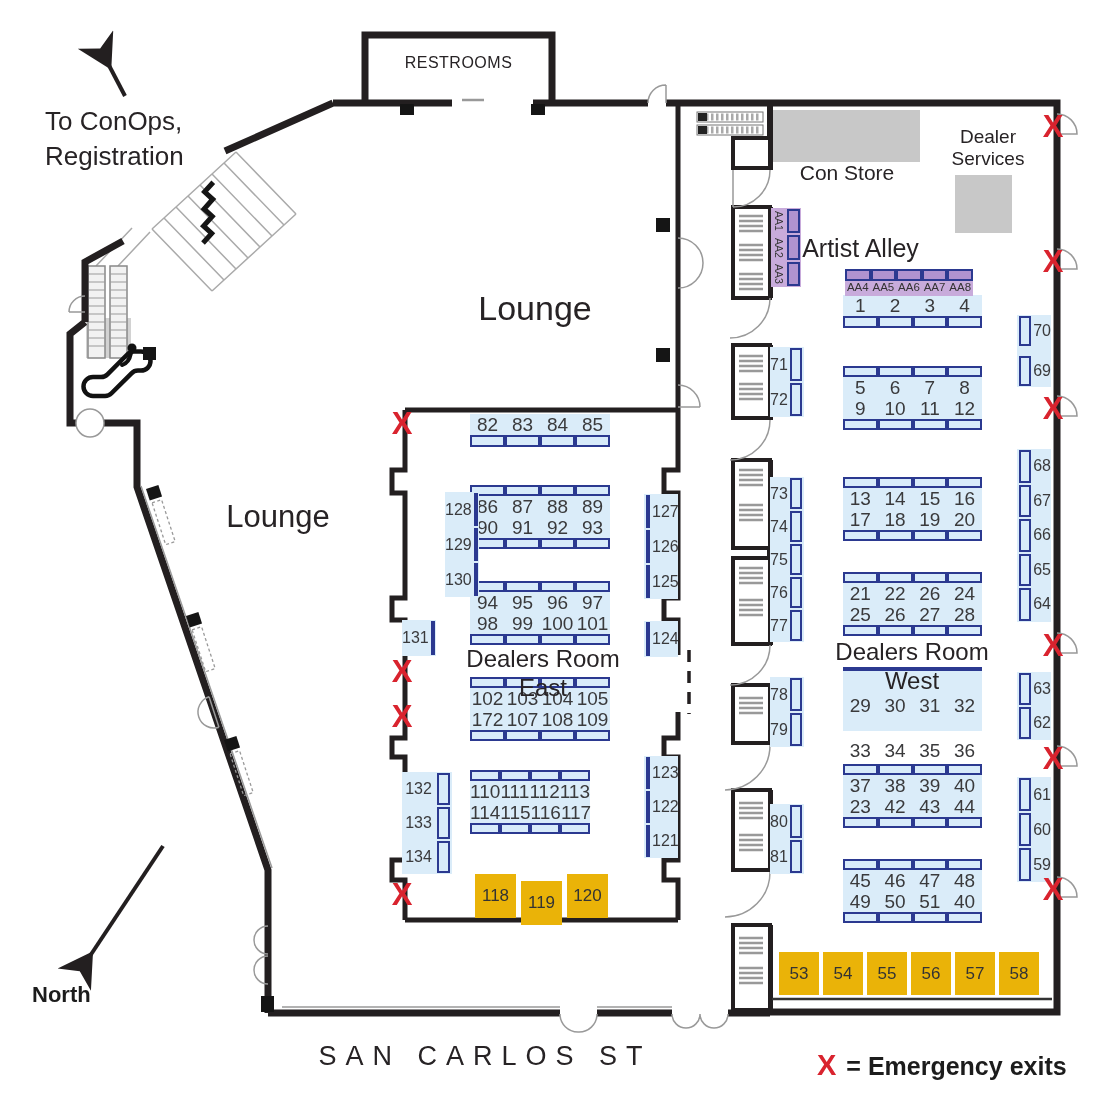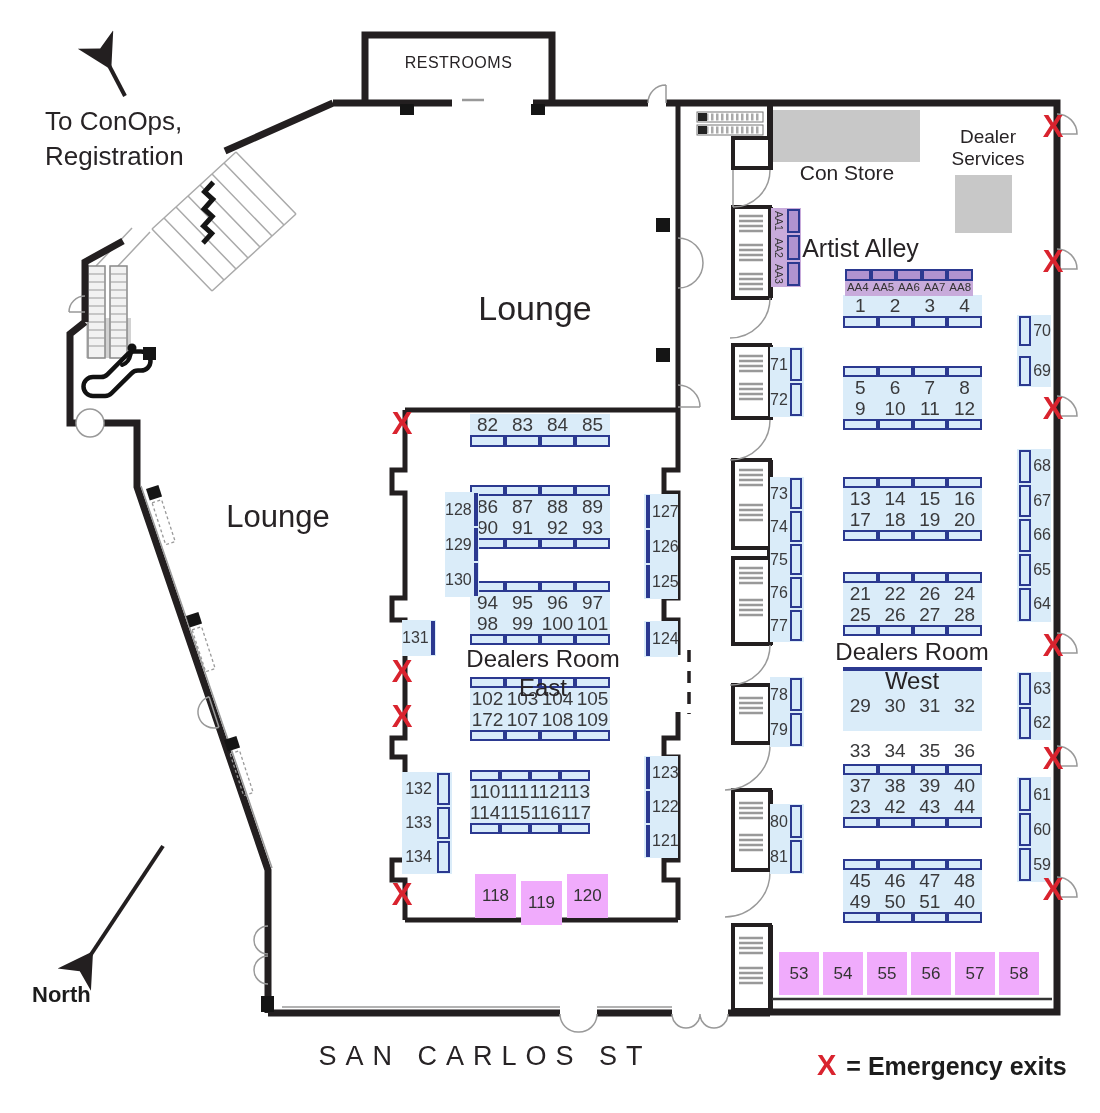--- a/index.html
+++ b/index.html
@@ -15,21 +15,21 @@
   .tband.purple{background:#2b3990;border-color:#2b3990;}
   .tband.purple>div{background:#b093cf;}
   .numrow{display:flex;height:21px;align-items:center;}
   .numrow span{flex:1;text-align:center;font-size:19px;color:#3a3a3c;}
   
   .vblock{position:absolute;z-index:2;background:#daecf9;display:flex;flex-direction:column;}
   .vrow{display:flex;align-items:stretch;flex:1;}
   .vrow .num{flex:1;display:flex;align-items:center;justify-content:center;font-size:16px;color:#3a3a3c;}
   .vcell{width:13px;margin:1px 2px;background:#d8ebfa;border:2px solid #2b3990;box-sizing:border-box;}
   
-  .gcell{position:absolute;z-index:2;background:#f0abfc;display:flex;align-items:center;justify-content:center;
+  .gcell{position:absolute;z-index:2;background:#eab308;display:flex;align-items:center;justify-content:center;
          font-size:17px;color:#333;}
   
   .aaV{position:absolute;z-index:2;background:#c8abdb;display:flex;}
   .aaV .labels{width:15px;display:flex;flex-direction:column;}
   .aaV .labels span{flex:1;writing-mode:vertical-rl;font-size:10.5px;color:#333;display:flex;align-items:center;justify-content:center;}
   .aaV .cells{width:15px;display:flex;flex-direction:column;}
   .aaV .cells div{flex:1;margin:1px 1px;background:#b093cf;border:2px solid #2b3990;box-sizing:border-box;}
   .aaH{position:absolute;z-index:2;background:#c8abdb;display:flex;flex-direction:column;}
   .aaH .labels{display:flex;height:15px;}
   .aaH .labels span{flex:1;text-align:center;font-size:11.5px;color:#333;}

